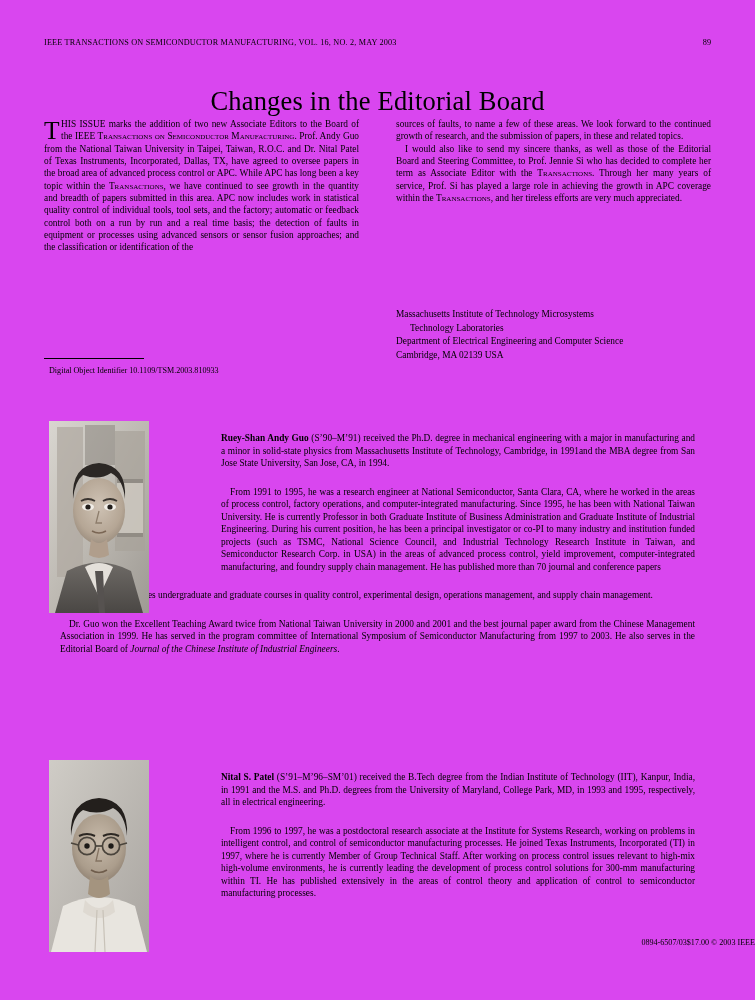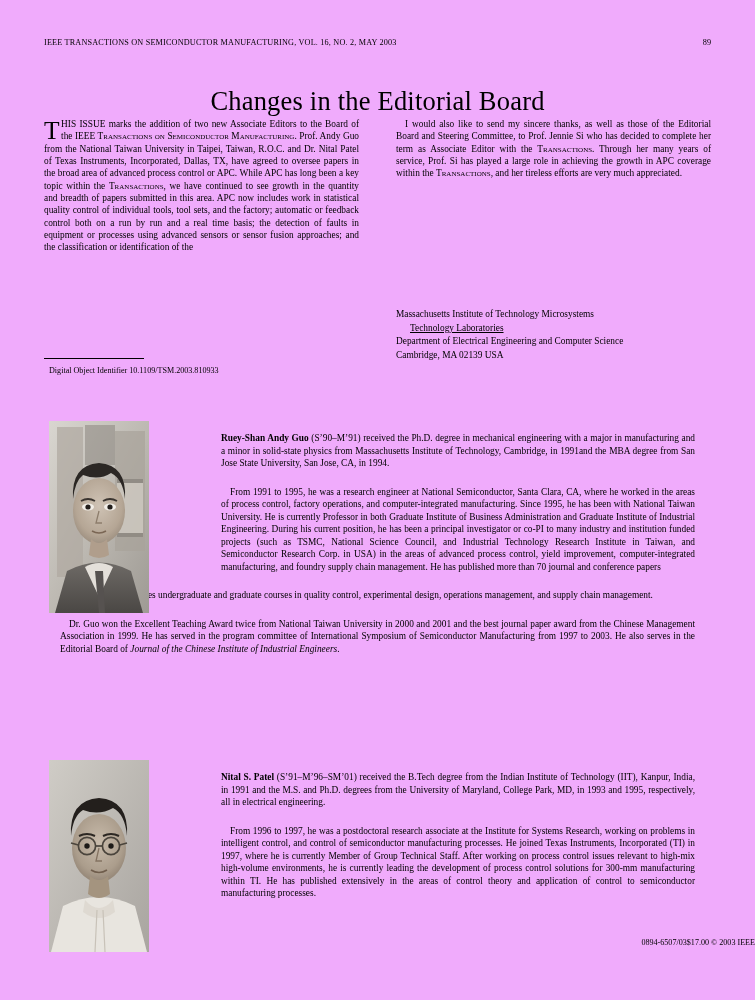--- a/index.html
+++ b/index.html
@@ -8,21 +8,21 @@
     background: #ffffff;
   }
   body {
     font-family: "Liberation Serif", "DejaVu Serif", serif;
     color: #000000;
   }
   .page {
     position: relative;
     width: 755px;
     height: 1000px;
-    background: #f0abfc;
+    background: #d946ef;
     overflow: hidden;
   }
 
   
   .runhead {
     position: absolute;
     top: 38px;
     left: 44px;
     right: 44px;
     height: 14px;
@@ -112,21 +112,21 @@
     position: absolute;
     left: 396px;
     top: 308px;
     width: 320px;
     font-size: 9.35px;
     line-height: 13.6px;
   }
   .signature .sig-line { white-space: nowrap; }
   .sig-name .sc { font-variant: small-caps; }
   .sig-role { font-style: italic; }
-  .sig-indent { padding-left: 14px; text-decoration: underline; }
+  .sig-indent { padding-left: 14px; }
 
   
   .bio {
     position: absolute;
     left: 44px;
     width: 667px;
   }
   .bio-1 { top: 416px; }
   .bio-2 { top: 755px; }
 
@@ -178,20 +178,21 @@
 
   <h1 class="doc-title">Changes in the Editorial Board</h1>
 
   <div class="cols">
 
     <div class="col col-left">
       <p><span class="dropcap">T</span><span class="sc">HIS ISSUE</span><span> marks the addition of two new Associate Editors to the Board of the </span><span class="sc">IEEE Transactions on Semiconductor Manufacturing</span><span>. Prof. Andy Guo from the National Taiwan University in Taipei, Taiwan, R.O.C. and Dr. Nital Patel of Texas Instruments, Incorporated, Dallas, TX, have agreed to oversee papers in the broad area of advanced process control or APC. While APC has long been a key topic within the </span><span class="sc">Transactions</span><span>, we have continued to see growth in the quantity and breadth of papers submitted in this area. APC now includes work in statistical quality control of individual tools, tool sets, and the factory; automatic or feedback control both on a run by run and a real time basis; the detection of faults in equipment or processes using advanced sensors or sensor fusion approaches; and the classification or identification of the</span></p>
     </div>
 
     <div class="col col-right">
+      <p>sources of faults, to name a few of these areas. We look forward to the continued growth of research, and the submission of papers, in these and related topics.</p>
       <p class="indent"><span>I would also like to send my sincere thanks, as well as those of the Editorial Board and Steering Committee, to Prof. Jennie Si who has decided to complete her term as Associate Editor with the </span><span class="sc">Transactions</span><span>. Through her many years of service, Prof. Si has played a large role in achieving the growth in APC coverage within the </span><span class="sc">Transactions</span><span>, and her tireless efforts are very much appreciated.</span></p>
     </div>
   </div>
 
   <div class="doi-rule"></div>
   <div class="doi-text">Digital Object Identifier 10.1109/TSM.2003.810933</div>
 
   <div class="signature">
     <div class="sig-line">Massachusetts Institute of Technology Microsystems</div>
     <div class="sig-line sig-indent">Technology Laboratories</div>

